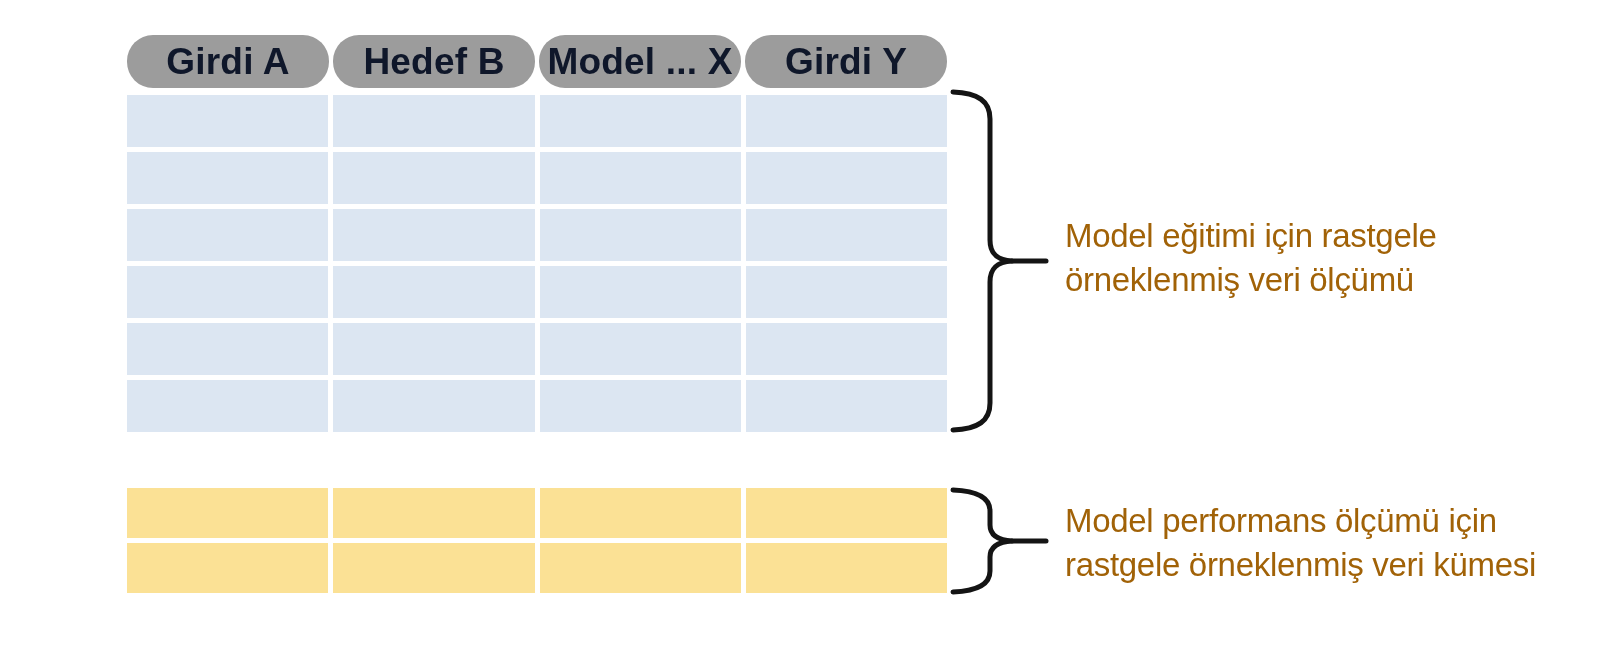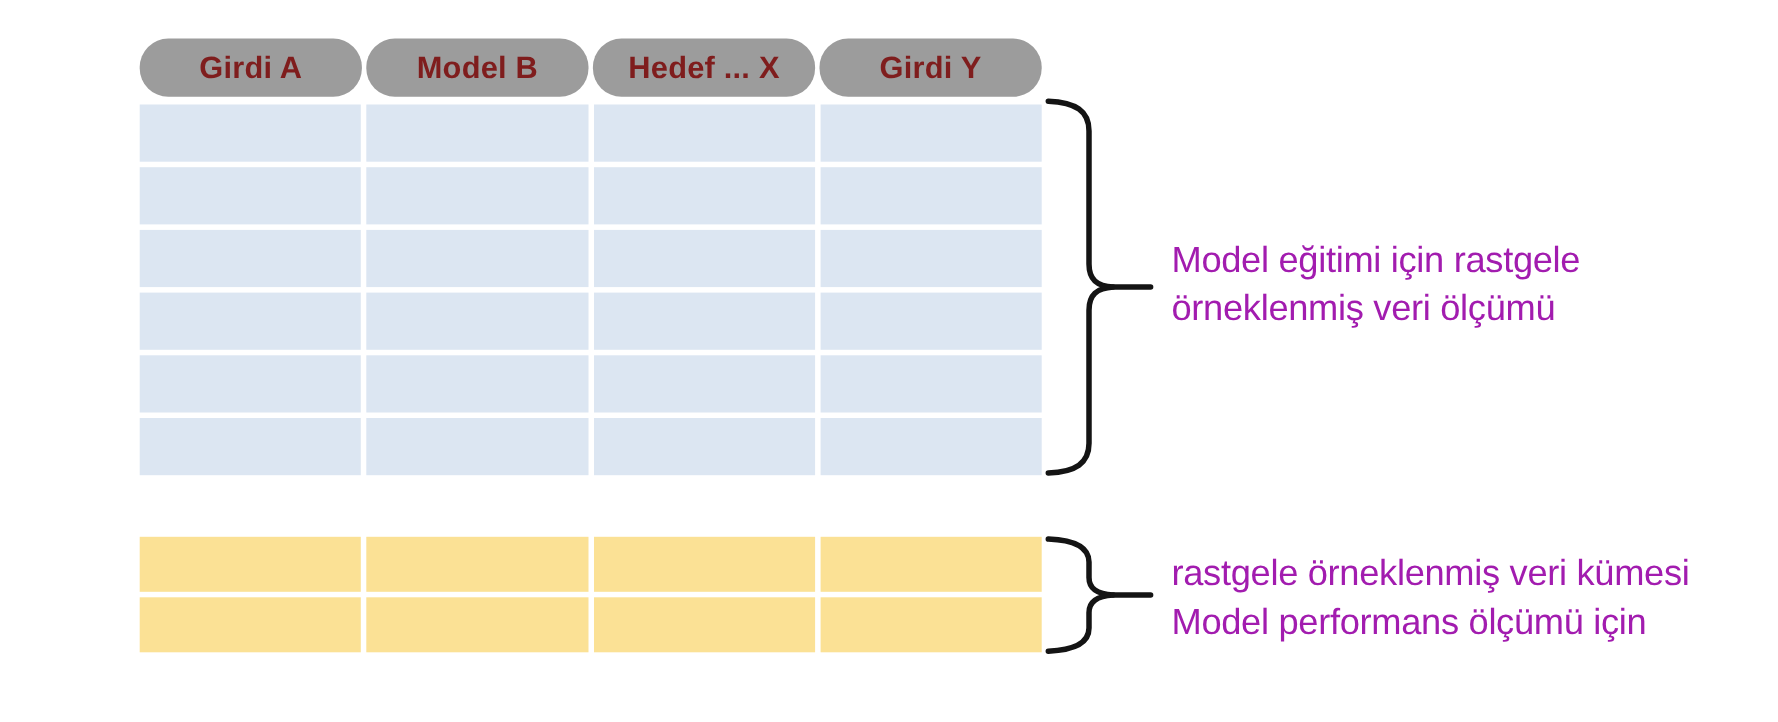--- a/index.html
+++ b/index.html
@@ -14,23 +14,23 @@
   .table-wrap{position:absolute;left:127px;top:35px;width:820px;}
   .header-row{
     display:grid;
     grid-template-columns:repeat(4,1fr);
     gap:4px;
     height:53px;
     margin-bottom:7px;
   }
   .header-cell{
     background:#9c9c9c;
-    color:#7f1d1d;
+    color:#0f172a;
     font-weight:bold;
-    font-size:28px;
+    font-size:37px;
     display:flex;
     align-items:center;
     justify-content:center;
     letter-spacing:0.2px;
     border-radius:26px;
   }
   .train-grid{
     display:grid;
     grid-template-columns:repeat(4,1fr);
     grid-auto-rows:52px;
@@ -52,40 +52,40 @@
   .brace-svg path{
     fill:none;
     stroke:#141414;
     stroke-width:5;
     stroke-linecap:round;
     stroke-linejoin:round;
   }
   .annotation{
     position:absolute;
     left:1065px;
-    color:#a21caf;
+    color:#a16207;
     font-size:33px;
     line-height:44px;
     letter-spacing:-0.3px;
     white-space:nowrap;
   }
   .annotation-train{top:214px;}
   .annotation-test{top:499px;}
 </style>
 </head>
 <body>
 
 <div class="canvas">
 
   <div class="table-wrap">
 
     <div class="header-row">
       <div class="header-cell">Girdi A</div>
-      <div class="header-cell">Model B</div>
-      <div class="header-cell">Hedef ... X</div>
+      <div class="header-cell">Hedef B</div>
+      <div class="header-cell">Model ... X</div>
       <div class="header-cell">Girdi Y</div>
     </div>
 
     <div class="train-grid">
         <div class="cell"></div>
         <div class="cell"></div>
         <div class="cell"></div>
         <div class="cell"></div>
         <div class="cell"></div>
         <div class="cell"></div>
@@ -130,17 +130,17 @@
     <path d="M 8 5 C 33 6 45 13 45 26 L 45 40 C 45 50 52 55 67 56 C 52 57 45 62 45 72 L 45 86 C 45 99 33 106 8 107"></path>
     <path d="M 67 56 L 101 56"></path>
   </svg>
 
   <div class="annotation annotation-train">
     <div>Model eğitimi için rastgele</div>
     <div>örneklenmiş veri ölçümü</div>
   </div>
 
   <div class="annotation annotation-test">
+    <div>Model performans ölçümü için</div>
     <div>rastgele örneklenmiş veri kümesi</div>
-    <div>Model performans ölçümü için</div>
   </div>
 
 </div>
 
 </body></html>

